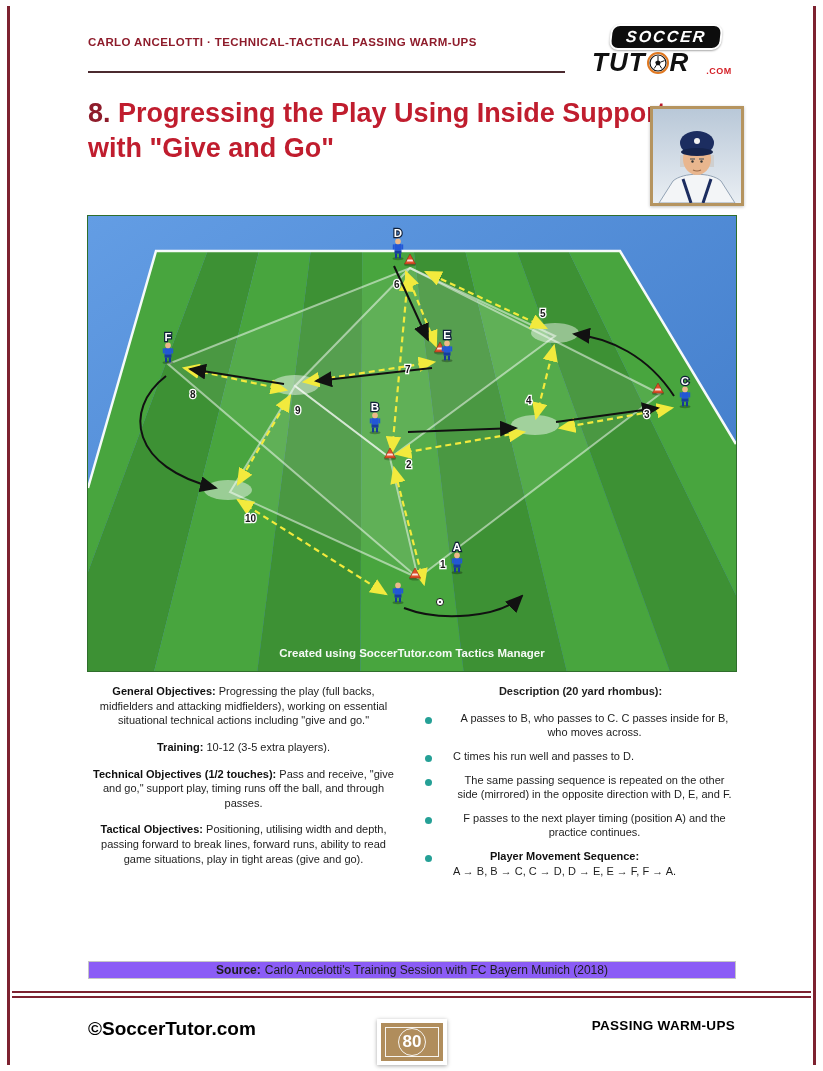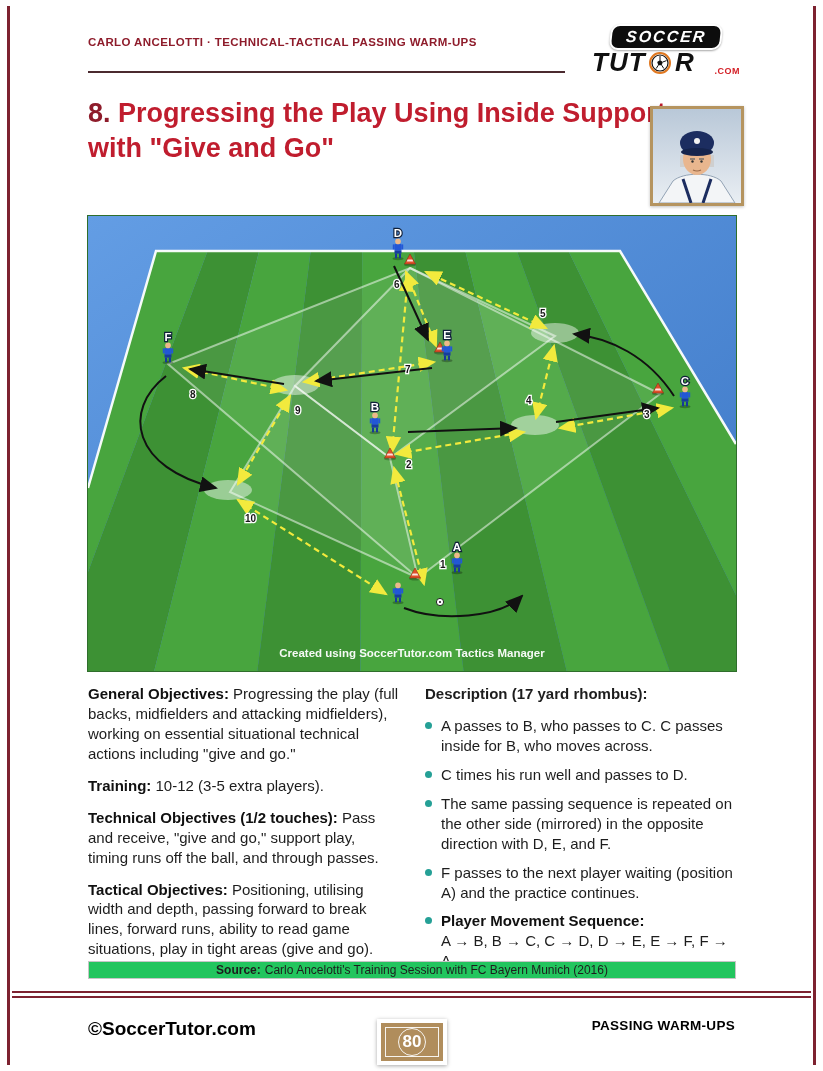--- a/index.html
+++ b/index.html
@@ -12,21 +12,21 @@
   .kicker{position:absolute;left:88px;top:36px;font-size:11.5px;font-weight:bold;
           color:#8e1c2b;letter-spacing:.4px;}
   .kicker-rule{position:absolute;left:88px;top:71px;width:477px;height:2px;background:#4b2a2f;}
 
   
   .logo{position:absolute;left:592px;top:24px;width:148px;text-align:center;}
   .logo-banner{display:inline-block;background:#0d0d0d;color:#fff;font-style:italic;
                font-weight:bold;font-size:16px;letter-spacing:2px;padding:2px 14px;
                border-radius:9px;transform:skewX(-6deg);border:2px solid #fff;
                box-shadow:0 1px 2px rgba(0,0,0,.35);}
-  .logo-word{display:flex;align-items:center;justify-content:space-between;margin-top:-3px;
+  .logo-word{display:flex;align-items:center;justify-content:flex-start;margin-top:-3px;
              font-style:italic;font-weight:bold;font-size:26px;color:#101010;letter-spacing:1px;}
   .logo-word svg{margin:0 1px;}
   .logo-com{font-size:9px;font-style:normal;color:#d42027;align-self:flex-end;
             margin-left:17px;margin-bottom:2px;letter-spacing:.5px;}
 
   
   .title{position:absolute;left:88px;top:96px;width:580px;font-size:27px;font-weight:bold;
          line-height:1.3;color:#c01d2e;}
   .title .num{color:#8e1c2b;}
 
@@ -41,30 +41,30 @@
   .guide{fill:rgba(255,255,255,0.07);stroke:rgba(255,255,255,0.5);stroke-width:2;}
   .pnum{font-size:10px;font-weight:bold;fill:#181818;stroke:#fff;stroke-width:2.6px;
         paint-order:stroke;font-family:"Liberation Sans",sans-serif;}
   .plabel{font-size:11.5px;font-weight:bold;fill:#fff;stroke:#10203a;stroke-width:2.4px;
         paint-order:stroke;text-anchor:middle;font-family:"Liberation Sans",sans-serif;}
   .caption{font-size:11.5px;font-weight:bold;fill:#ffffff;text-anchor:middle;
         font-family:"Liberation Sans",sans-serif;opacity:.95;}
 
   
   .columns{position:absolute;left:88px;top:684px;width:648px;display:flex;gap:26px;}
-  .col{width:311px;font-size:15px;line-height:1.33;}
+  .col{width:311px;font-size:11px;line-height:1.33;text-align:center;}
   .col p{margin:0 0 12px 0;}
   .col b{color:#101010;}
   .desc-head{font-weight:bold;margin:0 0 9px 0;}
   ul.bullets{list-style:none;margin:0;padding:0;}
-  ul.bullets li{display:flex;gap:9px;margin-bottom:9px;}
+  ul.bullets li{display:flex;gap:21px;margin-bottom:9px;}
   .dot{flex:none;width:7px;height:7px;border-radius:50%;background:#25a096;margin-top:6px;}
 
   
-  .source{position:absolute;left:88px;top:961px;width:648px;height:18px;background:#22c55e;
+  .source{position:absolute;left:88px;top:961px;width:648px;height:18px;background:#8b5cf6;
           border:1px solid #c6c6c6;box-sizing:border-box;display:flex;align-items:center;
           justify-content:center;font-size:12px;}
   .source b{margin-right:4px;}
 
   
   .dbl-rule{position:absolute;left:12px;width:799px;height:2px;background:#7d2230;}
   .badge{position:absolute;left:377px;top:1019px;width:62px;height:38px;background:#b08d5c;
          border:4px solid #fff;box-shadow:0 1px 4px rgba(0,0,0,.35);}
   .badge-inner{position:absolute;left:4px;top:4px;right:4px;bottom:4px;
          border:1.5px solid rgba(255,255,255,.9);}
@@ -325,49 +325,49 @@
   </div>
 
   <div class="columns">
     <div class="col" id="left-col">
         <p><b>General Objectives:</b><span> Progressing the play (full backs, midfielders and attacking midfielders), working on essential situational technical actions including "give and go."</span></p>
         <p><b>Training:</b><span> 10-12 (3-5 extra players).</span></p>
         <p><b>Technical Objectives (1/2 touches):</b><span> Pass and receive, "give and go," support play, timing runs off the ball, and through passes.</span></p>
         <p><b>Tactical Objectives:</b><span> Positioning, utilising width and depth, passing forward to break lines, forward runs, ability to read game situations, play in tight areas (give and go).</span></p>
       </div>
     <div class="col">
-      <p class="desc-head">Description (17 yard rhombus):</p>
+      <p class="desc-head">Description (20 yard rhombus):</p>
       <ul class="bullets" id="bullet-list">
           <li>
             <span class="dot"></span>
             <div><span>A passes to B, who passes to C. C passes inside for B, who moves across.</span></div>
           </li>
           <li>
             <span class="dot"></span>
             <div><span>C times his run well and passes to D.</span></div>
           </li>
           <li>
             <span class="dot"></span>
             <div><span>The same passing sequence is repeated on the other side (mirrored) in the opposite direction with D, E, and F.</span></div>
           </li>
           <li>
             <span class="dot"></span>
-            <div><span>F passes to the next player waiting (position A) and the practice continues.</span></div>
+            <div><span>F passes to the next player timing (position A) and the practice continues.</span></div>
           </li>
           <li>
             <span class="dot"></span>
             <div><b style="display: block;">Player Movement Sequence:</b><span>A → B, B → C, C → D, D → E, E → F, F → A.</span></div>
           </li>
         </ul>
     </div>
   </div>
 
   <div class="source">
     <b>Source:</b>
-    <span>Carlo Ancelotti's Training Session with FC Bayern Munich (2016)</span>
+    <span>Carlo Ancelotti's Training Session with FC Bayern Munich (2018)</span>
   </div>
 
   <div class="dbl-rule" style="top:991px"></div>
   <div class="dbl-rule" style="top:996px"></div>
 
   <div class="badge">
     <div class="badge-inner"></div>
     <div class="badge-circle"></div>
     <div class="badge-num">80</div>
   </div>

